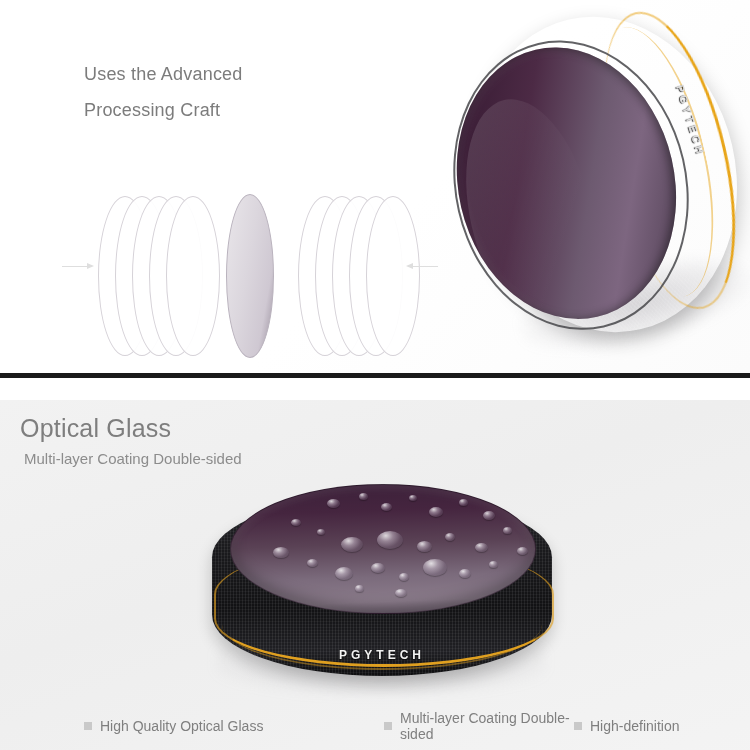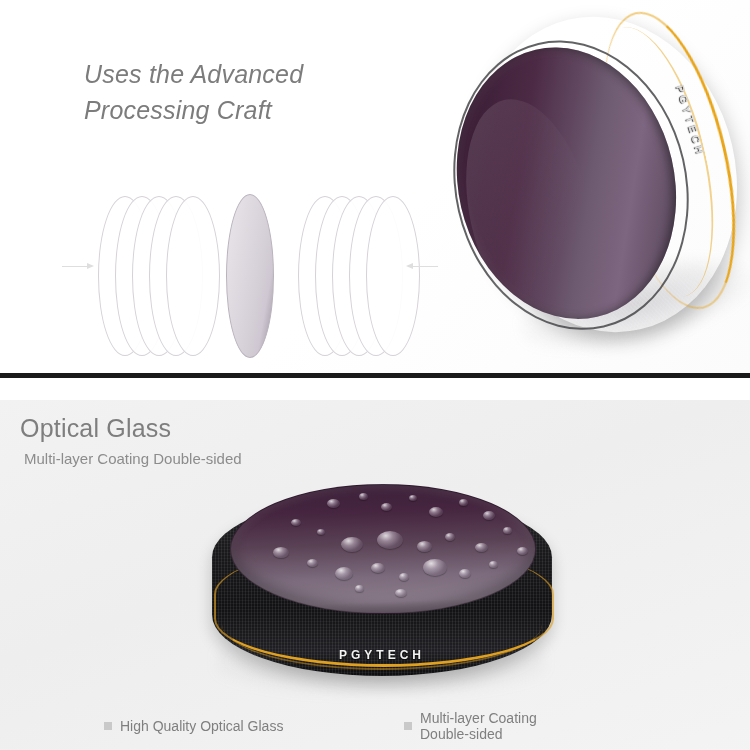--- a/index.html
+++ b/index.html
@@ -11,22 +11,22 @@
   #page{position:relative;width:750px;height:750px;overflow:hidden;}
 
   
   .panel-top{
     position:absolute;left:0;top:0;width:750px;height:373px;
     background:linear-gradient(135deg,#ffffff 0%,#ffffff 55%,#fbfbfb 100%);
     overflow:hidden;
   }
   .headline{
     position:absolute;left:84px;top:56px;
-    font-size:25px;line-height:36px;color:#7c7c7c;
-    font-weight:300;letter-spacing:.2px;white-space:pre-line;font-style:italic;
+    font-size:18px;line-height:36px;color:#7c7c7c;
+    font-weight:300;letter-spacing:.2px;white-space:pre-line;
   }
 
   
   .diagram{position:absolute;left:50px;top:180px;width:400px;height:190px;}
   .ellipse{
     position:absolute;top:16px;width:52px;height:158px;
     border:1px solid #d6d2d8;border-radius:50%;
     background:rgba(255,255,255,.92);
   }
   .stackL .ellipse{box-shadow:none;}
@@ -174,21 +174,21 @@
     background:radial-gradient(ellipse at 34% 26%,rgba(255,255,255,.80) 0%,rgba(225,215,228,.45) 30%,rgba(130,115,135,.30) 62%,rgba(70,55,72,.30) 100%);
     box-shadow:0 1px 1px rgba(0,0,0,.25);
   }
 
   
   .features{
     position:absolute;left:84px;top:310px;width:640px;
     display:grid;grid-template-columns:300px 190px 150px;
     row-gap:11px;
   }
-  .feat{display:flex;align-items:center;font-size:14px;color:#7f7f7f;font-weight:300;margin-left:20px;}
+  .feat{display:flex;align-items:center;font-size:14px;color:#7f7f7f;font-weight:300;}
   .bullet{
     width:8px;height:8px;background:#c9c9c9;margin-right:8px;flex:none;
   }
 </style>
 </head>
 <body>
 
 <div id="page">
 
   <div class="panel-top">
@@ -278,16 +278,20 @@
 
     <div class="features">
       <div class="feat">
         <span class="bullet"></span>
         <span>High Quality Optical Glass</span>
       </div>
       <div class="feat">
         <span class="bullet"></span>
         <span>Multi-layer Coating Double-sided</span>
       </div>
+      <div class="feat">
+        <span class="bullet"></span>
+        <span>High-definition</span>
+      </div>
     </div>
 
   </div>
 </div>
 
 </body></html>

